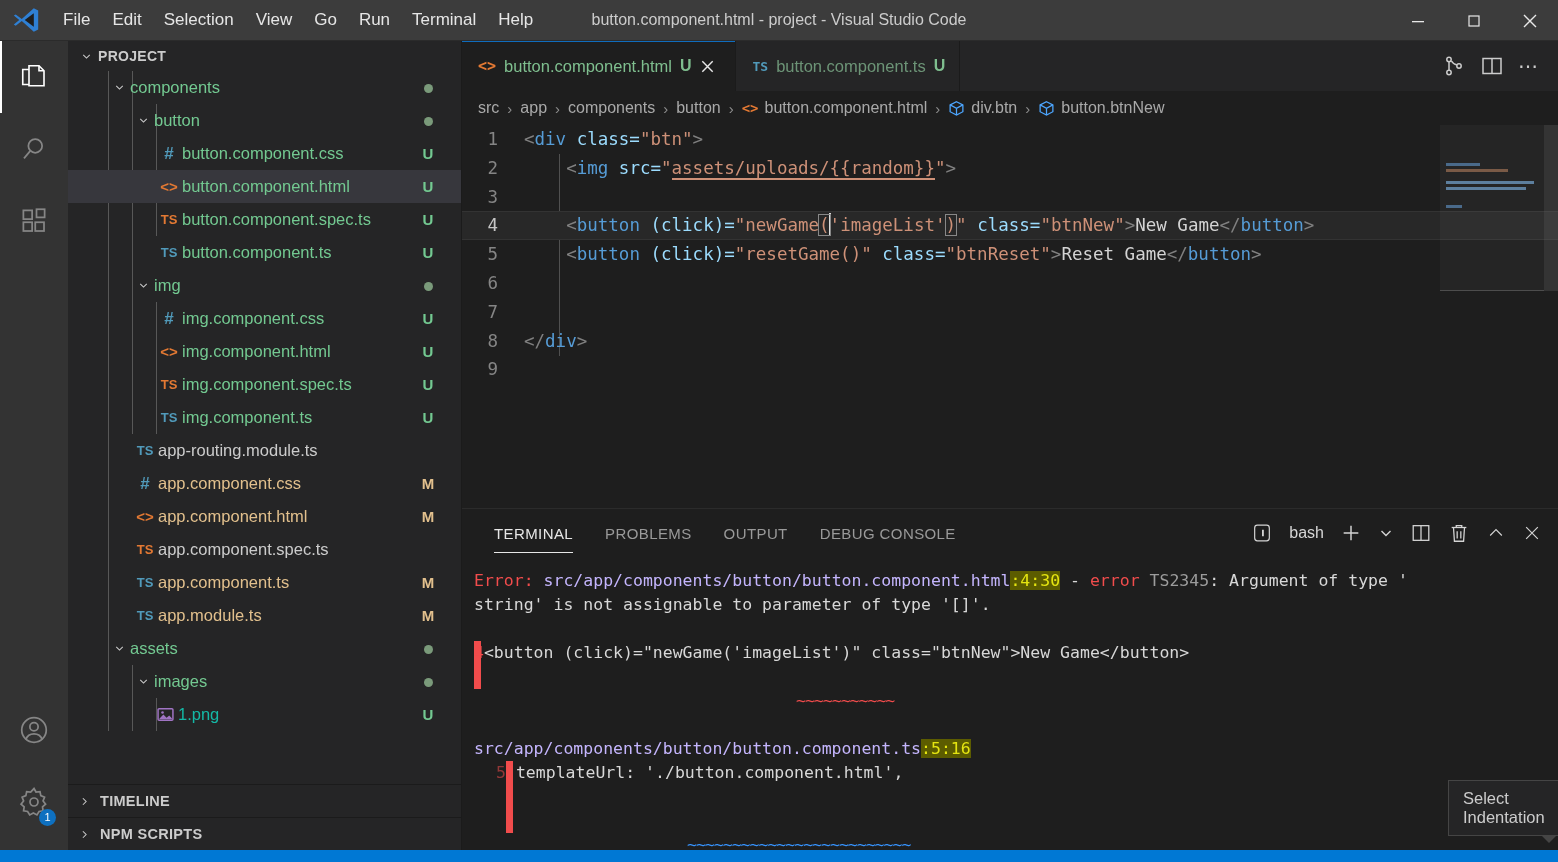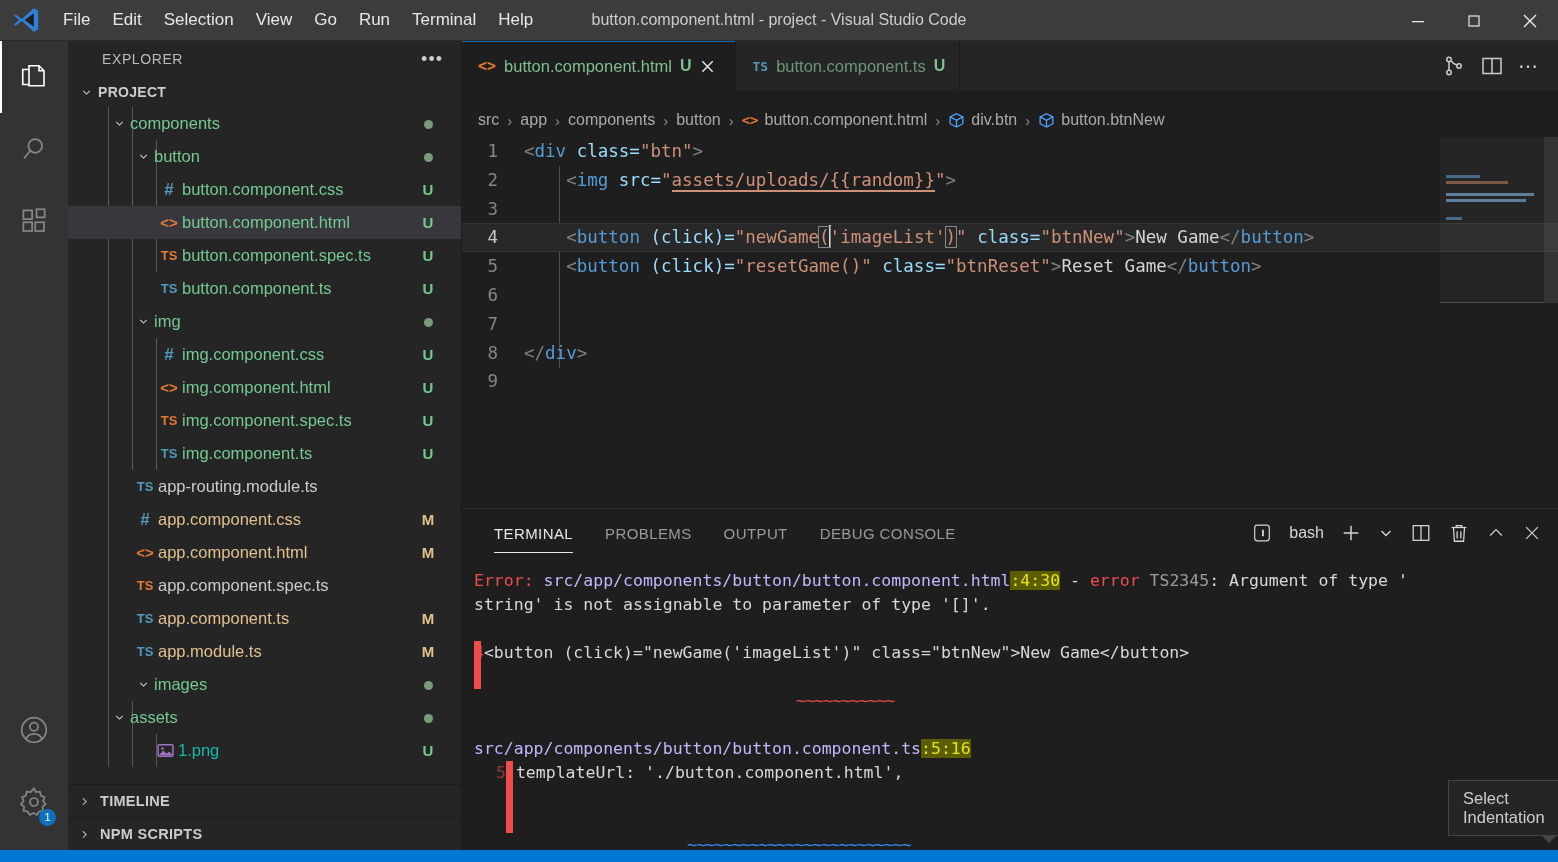--- a/index.html
+++ b/index.html
@@ -165,21 +165,20 @@
     position: absolute; right: 0; top: 0; height: 50px;
     display: flex; align-items: center; gap: 14px;
     padding-right: 18px; color: #cccccc;
   }
 
   .breadcrumb {
     height: 34px; display: flex; align-items: center;
     padding-left: 16px; gap: 0px;
     font-size: 16px; color: #a9a9a9;
     white-space: nowrap;
-    margin-top: 12px;
   }
   .bc-item { display: inline-flex; align-items: center; gap: 6px; }
   .bc-sep { padding: 0 8px; color: #8e8e8e; font-size: 15px; }
 
   .editor { flex: 1; position: relative; overflow: hidden; min-height: 0; }
   .code-area {
     position: absolute; inset: 0;
     font-family: "DejaVu Sans Mono", monospace;
     font-size: 17.5px;
     line-height: 28.8px;
@@ -389,24 +388,20 @@
       <div class="act-icon" style="margin-bottom:12px">
         <svg width="32" height="32" viewBox="0 0 24 24" fill="none" stroke="currentColor" stroke-width="1.3">
           <circle cx="12" cy="12" r="3"></circle>
           <path d="M12 1.9 l1.5 2.6 3-.3 .6 3 2.8 1.2 -1.1 2.8 1.9 2.4 -2.3 2 .4 3 -3 .5 -1.6 2.6 -2.7-1.4 -2.7 1.4 -1.6-2.6 -3-.5 .4-3 -2.3-2 1.9-2.4 -1.1-2.8 2.8-1.2 .6-3 3 .3z"></path>
         </svg>
         <span class="badge">1</span>
       </div>
     </div>
 
     <div class="sidebar">
-      <div class="sidebar-header">
-        <span class="sidebar-title">EXPLORER</span>
-        <span class="ellipsis-btn">•••</span>
-      </div>
       <div class="section-header">
         <span class="chev">
           <svg width="13" height="13" viewBox="0 0 16 16" fill="none" stroke="currentColor" stroke-width="1.3">
               <path d="M4 6 L8 10 L12 6"></path>
             </svg>
         </span>
         <span>PROJECT</span>
       </div>
 
       <div class="tree">
@@ -526,37 +521,37 @@
           <span class="tname" style="color:#e2c08d">app.component.ts</span>
           <span class="tstatus" style="color:#e2c08d">M</span>
         </div>
 
         <div class="trow" style="padding-left:64px">
           <span class="ficon" style="color:#519aba;font-size:13px">TS</span>
           <span class="tname" style="color:#e2c08d">app.module.ts</span>
           <span class="tstatus" style="color:#e2c08d">M</span>
         </div>
 
+        <div class="trow" style="padding-left:40px">
+          <span class="arrow">
+              <svg width="13" height="13" viewBox="0 0 16 16" fill="none" stroke="#cccccc" stroke-width="1.3">
+                <path d="M4 6 L8 10 L12 6"></path>
+              </svg>
+            </span>
+          <span class="tname" style="color:#73c991">assets</span>
+          <span class="tstatus"><span class="dot"></span></span>
+        </div>
+
         <div class="trow" style="padding-left:64px">
           <span class="arrow">
               <svg width="13" height="13" viewBox="0 0 16 16" fill="none" stroke="#cccccc" stroke-width="1.3">
                 <path d="M4 6 L8 10 L12 6"></path>
               </svg>
             </span>
           <span class="tname" style="color:#73c991">images</span>
-          <span class="tstatus"><span class="dot"></span></span>
-        </div>
-
-        <div class="trow" style="padding-left:40px">
-          <span class="arrow">
-              <svg width="13" height="13" viewBox="0 0 16 16" fill="none" stroke="#cccccc" stroke-width="1.3">
-                <path d="M4 6 L8 10 L12 6"></path>
-              </svg>
-            </span>
-          <span class="tname" style="color:#73c991">assets</span>
           <span class="tstatus"><span class="dot"></span></span>
         </div>
 
         <div class="trow" style="padding-left:84px">
           <span class="ficon">
             <svg width="17" height="17" viewBox="0 0 16 16">
                 <rect x="1" y="2.5" width="14" height="11" rx="1" fill="none" stroke="#a074c4" stroke-width="1.4"></rect>
                 <circle cx="5.2" cy="6.2" r="1.2" fill="#a074c4"></circle>
                 <path d="M2.2 12 L6 8 L9 11 L11.5 9 L14 11.5 L14 12.5 L2.2 12.5 Z" fill="#a074c4"></path>
               </svg>

